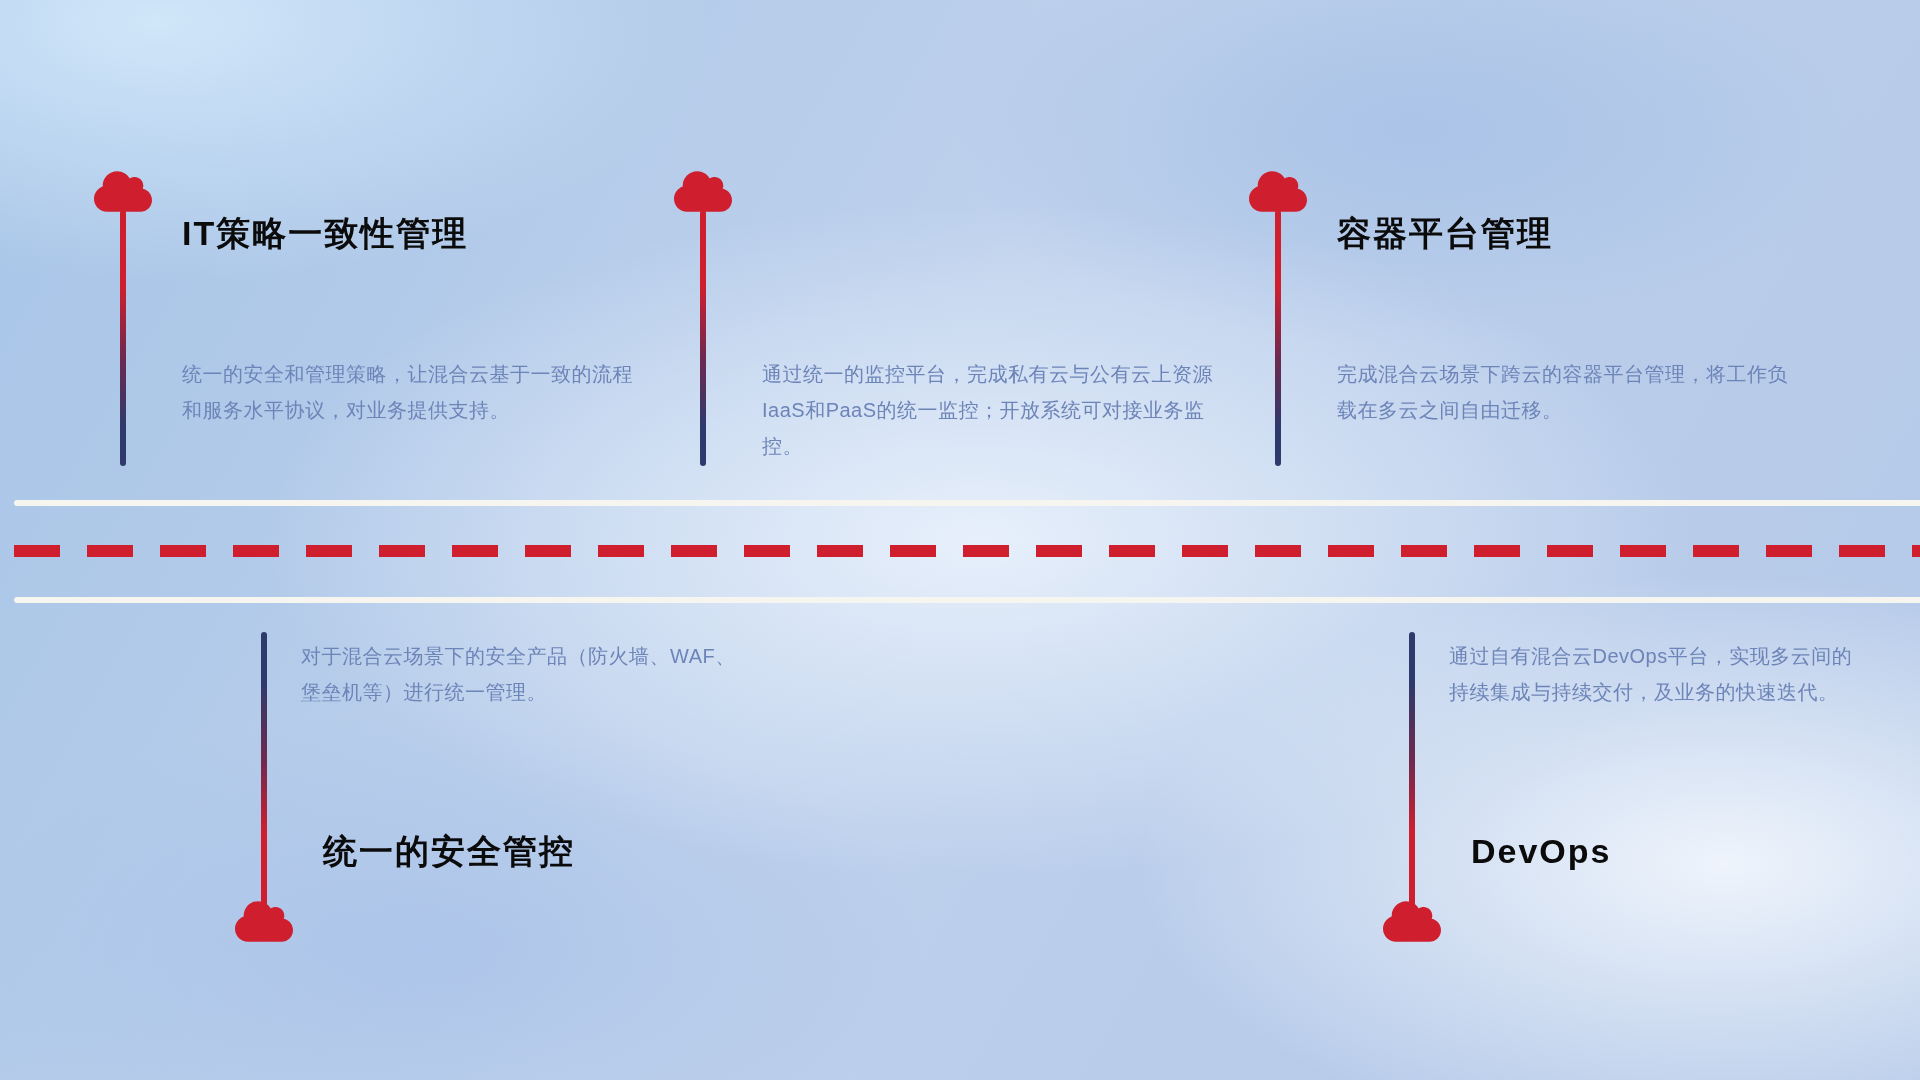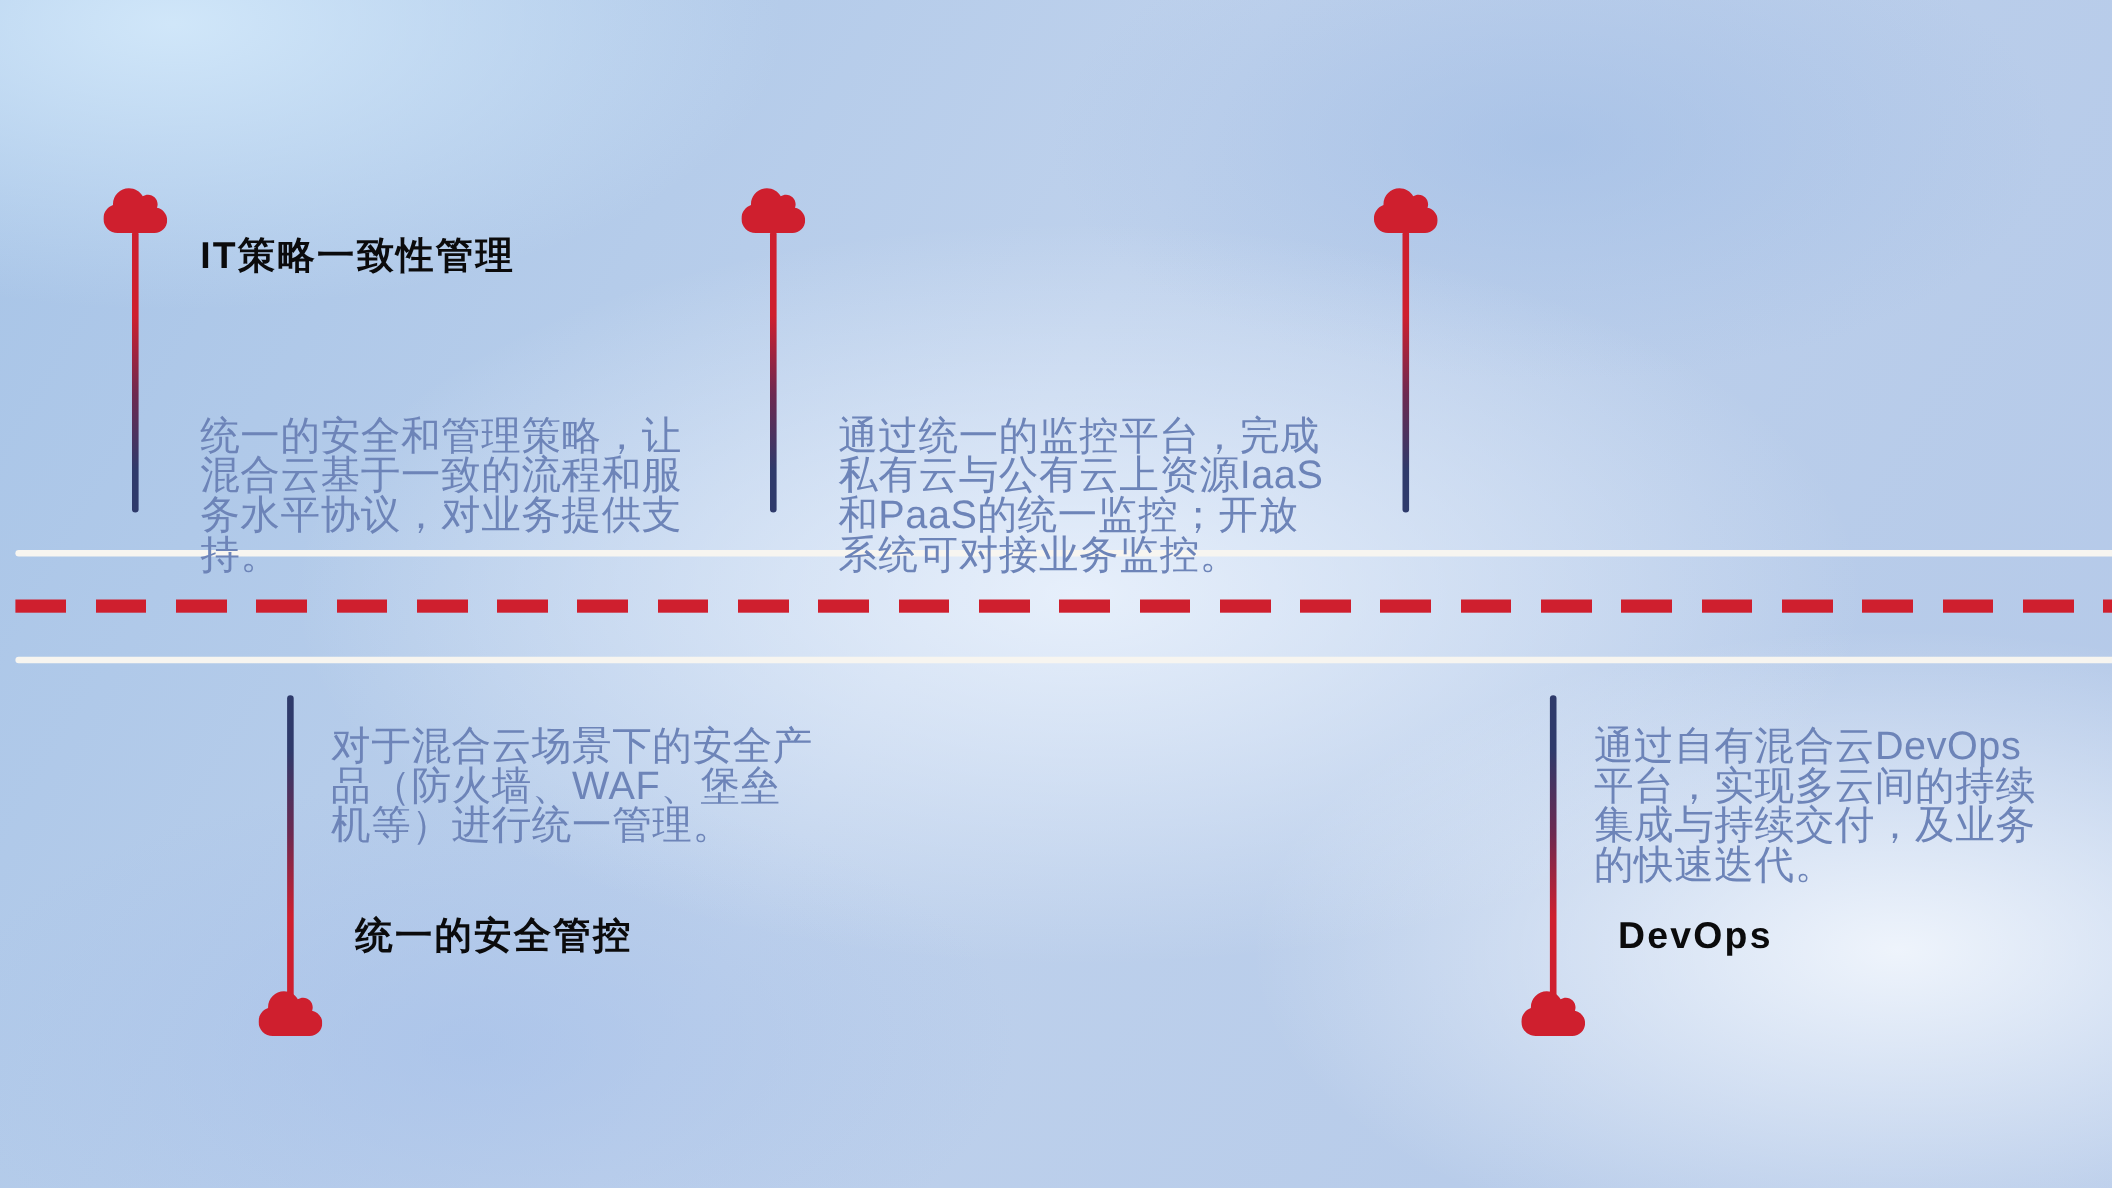--- a/index.html
+++ b/index.html
@@ -91,25 +91,24 @@
     color: #0b0b0c;
     letter-spacing: 2px;
     white-space: nowrap;
   }
   .item.top-row .title { top: 44px; }
   .item.bottom-row .title { top: 200px; }
 
   .desc {
     position: absolute;
     left: 88px;
-    font-size: 36px;
+    font-size: 20px;
     line-height: 36px;
     color: #6d84b8;
     letter-spacing: 0.5px;
-    margin-top: 22px;
   }
   .item.top-row .desc { top: 188px; width: 455px; }
   .item.bottom-row .desc { top: 8px; left: 66px; width: 440px; }
 
   .item.b2 .desc { width: 432px; }
   .item.b3 .desc { width: 408px; }
 </style>
 </head>
 <body>
 
@@ -134,20 +133,22 @@
     </svg>
     <div class="vline"></div>
     <div class="desc">通过统一的监控平台，完成私有云与公有云上资源IaaS和PaaS的统一监控；开放系统可对接业务监控。</div>
   </div>
 
   <div class="item top-row" style="left:1249px">
     <svg class="cloud" viewBox="0 0 640 512">
       <path fill="#cf1f2e" d="M0 336c0 79.5 64.5 144 144 144H512c70.7 0 128-57.3 128-128c0-61.9-44-113.6-102.4-125.4c4.1-10.7 6.4-22.4 6.4-34.6c0-53-43-96-96-96c-19.7 0-38.1 6-53.3 16.2C367 64.2 315.3 32 256 32C167.6 32 96 103.6 96 192c0 2.7 .1 5.4 .2 8.1C40.2 219.8 0 273.2 0 336z"></path>
     </svg>
     <div class="vline"></div>
+    <div class="title">容器平台管理</div>
+    <div class="desc">完成混合云场景下跨云的容器平台管理，将工作负载在多云之间自由迁移。</div>
   </div>
 
   <div class="item bottom-row b1" style="left:235px">
     <div class="vline"></div>
     <div class="desc">对于混合云场景下的安全产品（防火墙、WAF、堡垒机等）进行统一管理。</div>
     <div class="title">统一的安全管控</div>
     <svg class="cloud" viewBox="0 0 640 512">
       <path fill="#cf1f2e" d="M0 336c0 79.5 64.5 144 144 144H512c70.7 0 128-57.3 128-128c0-61.9-44-113.6-102.4-125.4c4.1-10.7 6.4-22.4 6.4-34.6c0-53-43-96-96-96c-19.7 0-38.1 6-53.3 16.2C367 64.2 315.3 32 256 32C167.6 32 96 103.6 96 192c0 2.7 .1 5.4 .2 8.1C40.2 219.8 0 273.2 0 336z"></path>
     </svg>
   </div>

